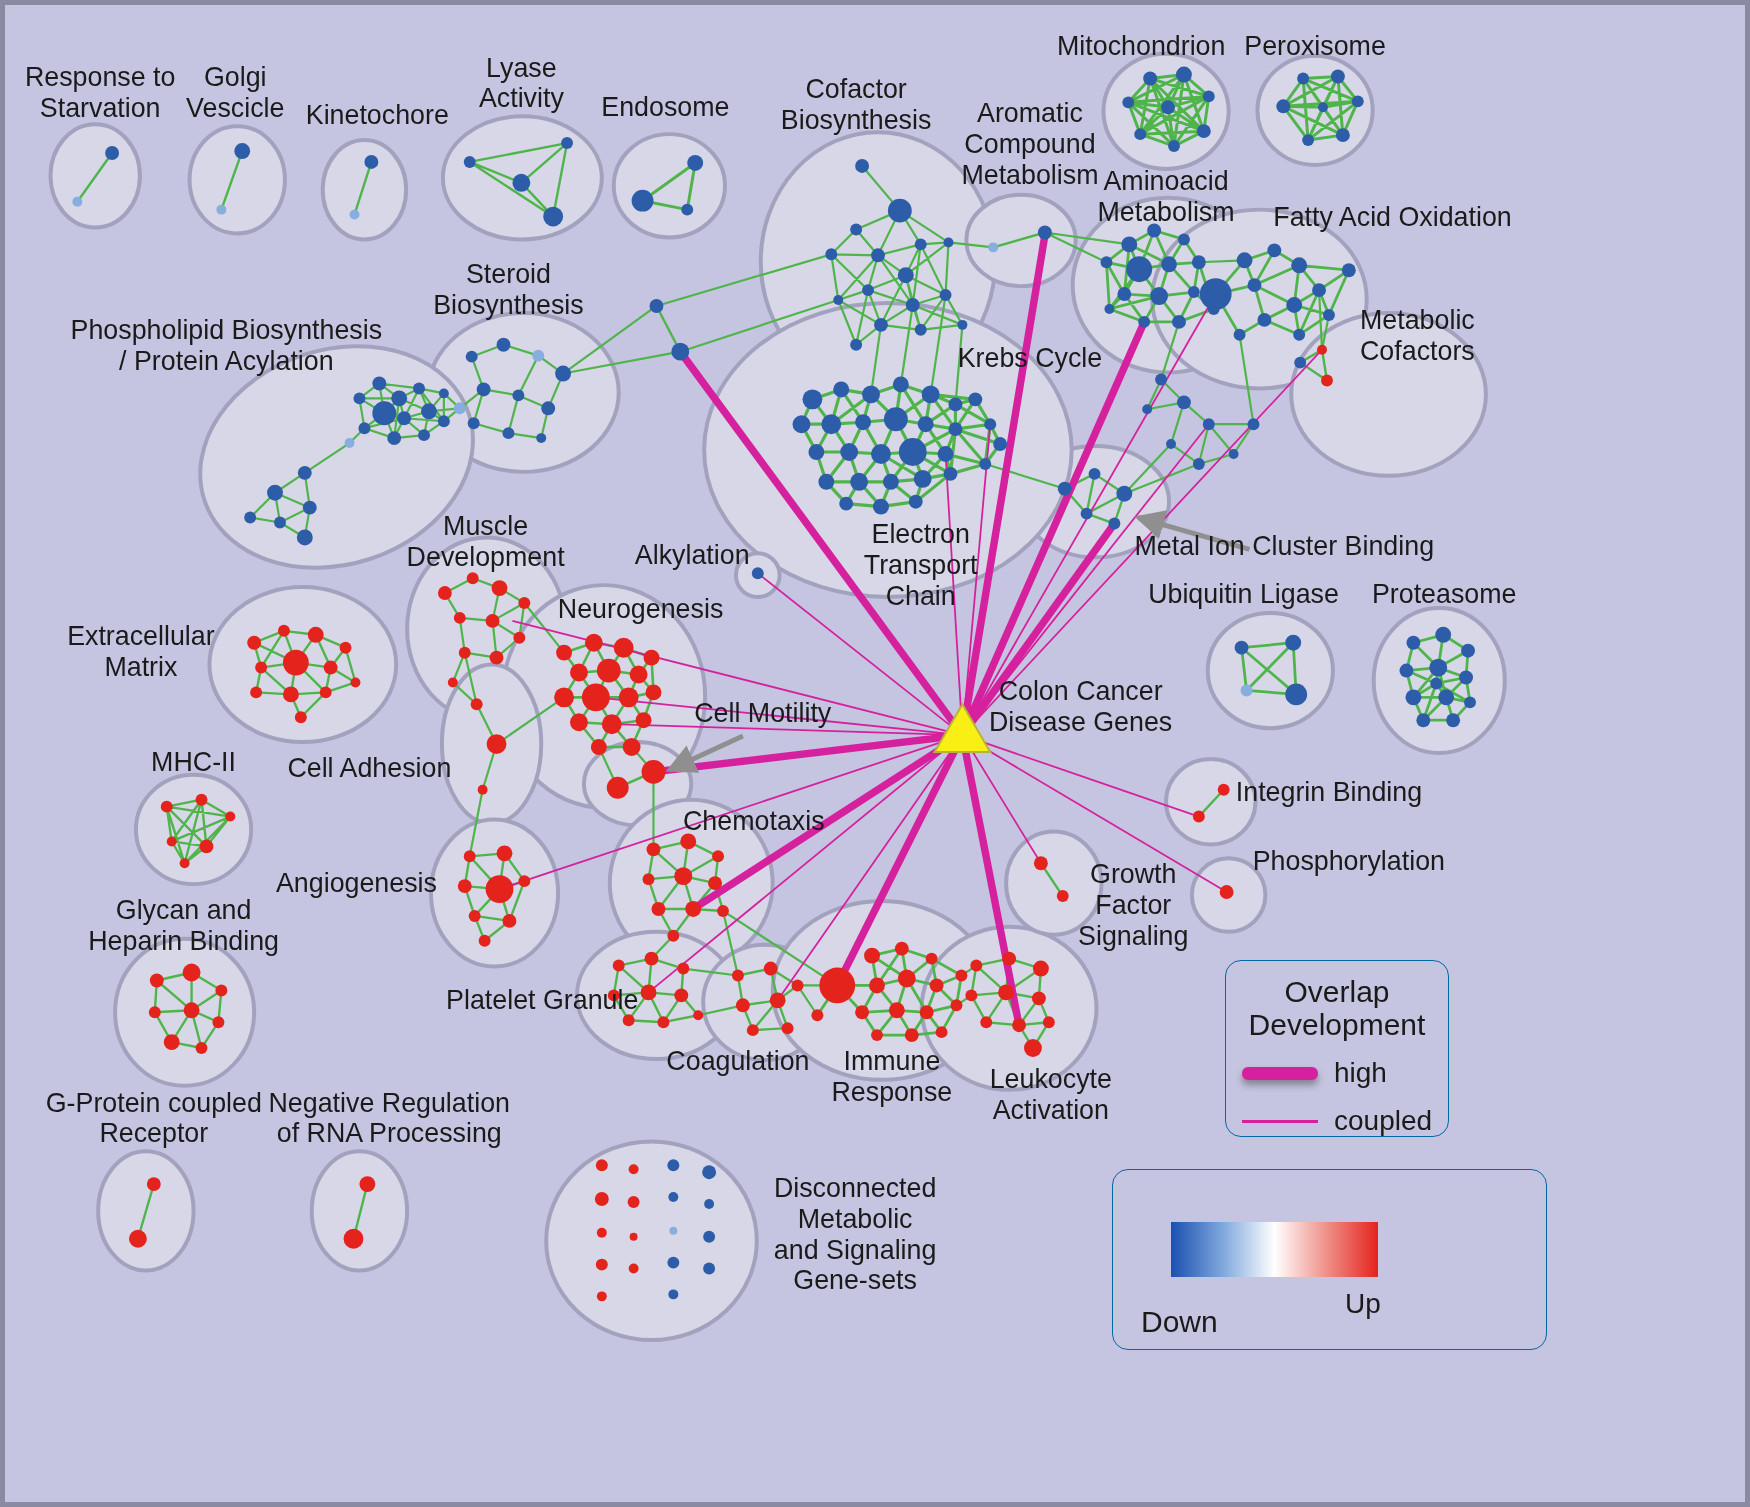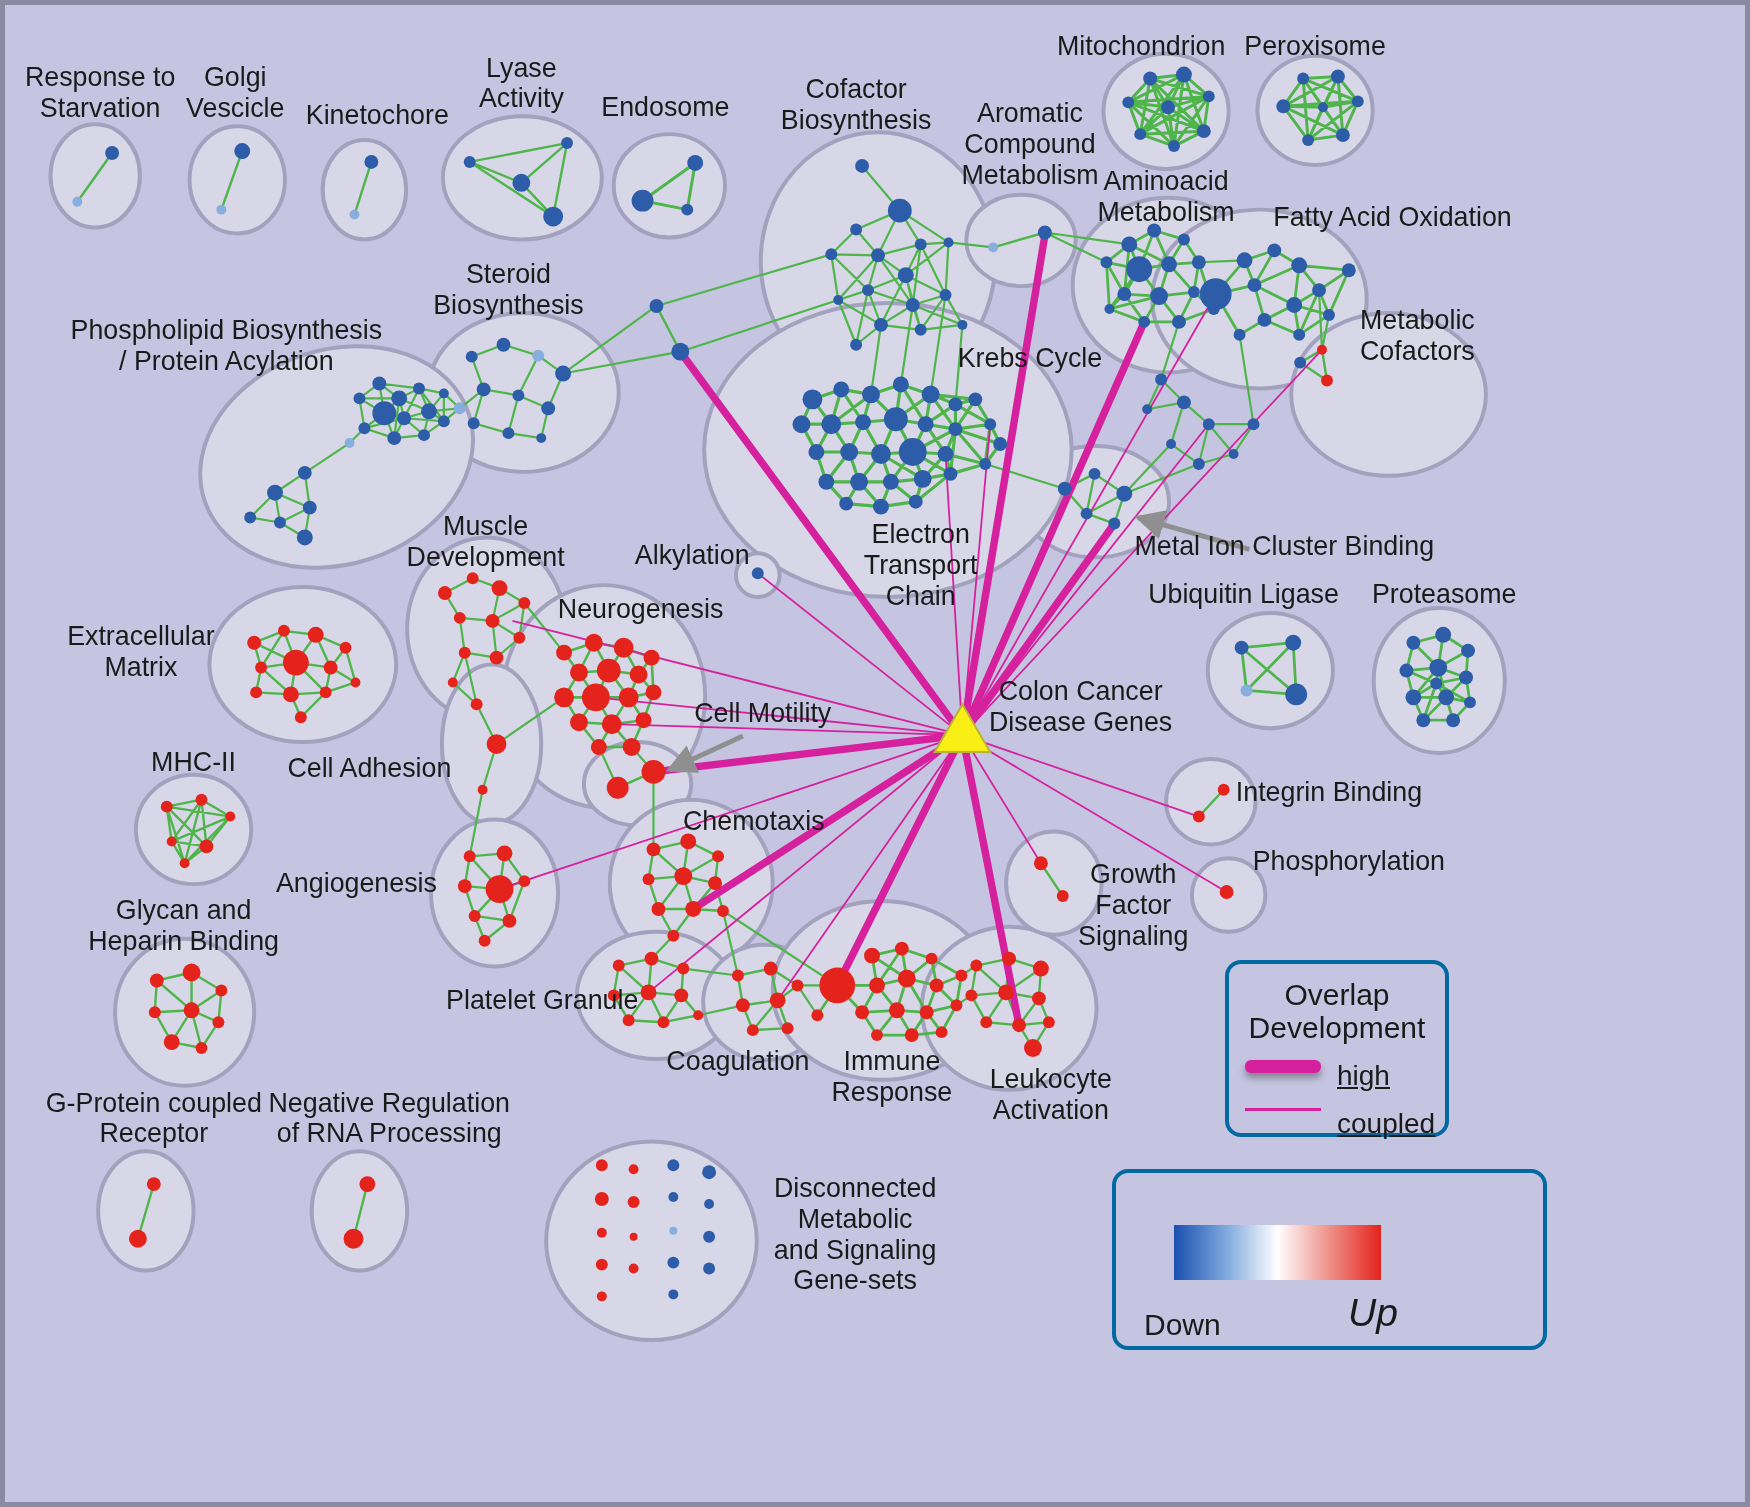--- a/index.html
+++ b/index.html
@@ -9,41 +9,41 @@
     background:#c5c5e1;
     border:5px solid #8a8aa2;
     box-sizing:border-box;
     overflow:hidden;
     font-family:"Liberation Sans", sans-serif;
   }
   #net{position:absolute;left:0;top:0;width:100%;height:100%;display:block;}
   #net text{font-family:"Liberation Sans", sans-serif;font-size:27px;fill:#1a1a1a;}
   .legend{
     position:absolute;
-    border:4px solid #0369a1;
+    border:1px solid #0369a1;
     border-radius:16px;
     background:#c5c5e1;
     box-sizing:border-box;
     color:#1a1a1a;
   }
   #legend-overlap{left:1220px;top:955px;width:224px;height:177px;}
   .legend-title{width:100%;text-align:center;font-size:30px;line-height:33px;}
   #legend-overlap .legend-title{margin-top:14px;}
-  .sig-row{display:flex;align-items:flex-start;gap:16px;padding-left:16px;margin-top:16px;text-decoration:underline;}
+  .sig-row{display:flex;align-items:center;gap:16px;padding-left:16px;margin-top:16px;}
   .sig-high{width:76px;height:13px;background:#d6219e;border-radius:6px;box-shadow:0 5px 7px rgba(50,50,50,.45);}
   .sig-moderate{width:76px;height:3px;background:#d6219e;}
   .sig-label{font-size:28px;}
   #legend-enriched{left:1107px;top:1164px;width:435px;height:181px;}
   #legend-enriched .legend-title{margin-top:10px;}
   #grad-bar{
     position:absolute;left:58px;top:52px;width:207px;height:55px;
     background:linear-gradient(to right,#1a50b0,#7fa8dd,#ffffff,#ee9189,#e5231d);
   }
   .down-label{position:absolute;left:28px;top:135px;font-size:30px;}
-  .up-label{position:absolute;left:232px;top:118px;font-size:39px;font-style:italic;}
+  .up-label{position:absolute;left:232px;top:118px;font-size:28px;}
   .side-text{position:absolute;left:288px;top:54px;width:138px;text-align:center;font-size:27px;line-height:32px;}
 </style>
 </head>
 <body>
 
 <div id="figure">
 
   <svg id="net" viewBox="0 0 1750 1507">
       <defs>
         <marker id="arrowhead" markerWidth="7" markerHeight="7" refX="5.2" refY="3" orient="auto">

